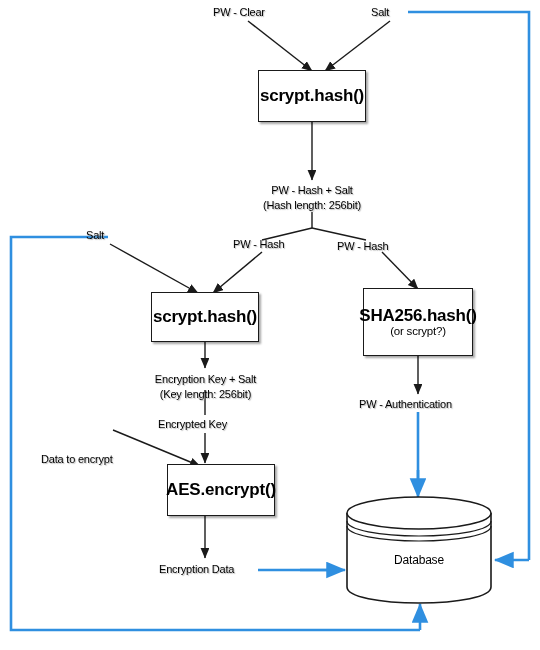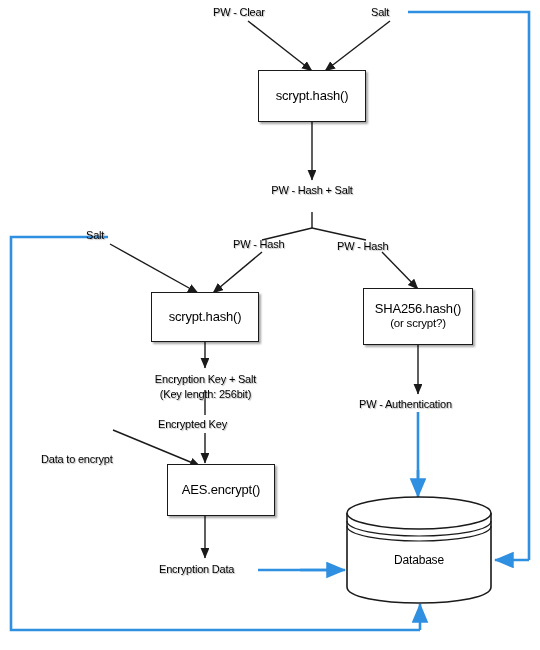--- a/index.html
+++ b/index.html
@@ -4,21 +4,21 @@
 <style>
   html,body{margin:0;padding:0;background:#ffffff;}
   body{width:540px;height:650px;position:relative;overflow:hidden;
        font-family:"Liberation Sans", sans-serif;color:#000;}
   #stage{position:absolute;left:0;top:0;width:540px;height:650px;}
   svg#wires{position:absolute;left:0;top:0;width:540px;height:650px;}
   .node{position:absolute;box-sizing:border-box;background:#ffffff;
         border:1.6px solid #1a1a1a;box-shadow:2px 2px 2px rgba(0,0,0,.35);
         display:flex;flex-direction:column;align-items:center;justify-content:center;
         text-align:center;line-height:1.15;}
-  .node .t1{font-size:13px;font-weight:normal;letter-spacing:-0.2px;}
+  .node .t1{font-size:17px;font-weight:bold;letter-spacing:-0.2px;}
   .node .t2{font-size:11.5px;font-weight:normal;letter-spacing:-0.2px;}
   .lbl{position:absolute;font-size:11px;white-space:nowrap;letter-spacing:-0.2px;
        color:#000;text-shadow:1px 1px 1px rgba(170,170,170,.75);}
   .lbl.ctr{text-align:center;}
   .dbwrap{position:absolute;}
   .dbwrap .dbtext{position:absolute;width:100%;text-align:center;top:58px;
         font-size:12px;letter-spacing:-0.2px;}
 </style>
 </head>
 <body>
@@ -71,21 +71,21 @@
   </svg>
 
   <div class="node" style="left:258px;top:70px;width:108px;height:52px;">
     <div class="t1">scrypt.hash()</div>
   </div>
 
   <div class="node" style="left:151px;top:292px;width:108px;height:50px;">
     <div class="t1">scrypt.hash()</div>
   </div>
 
-  <div class="node" style="left:363px;top:288px;width:110px;height:57px;">
+  <div class="node" style="left:363px;top:288px;width:110px;height:68px;">
     <div class="t1">SHA256.hash()</div>
     <div class="t2">(or scrypt?)</div>
   </div>
 
   <div class="node" style="left:151px;top:464px;width:108px;height:52px;margin-left:16px;">
     <div class="t1">AES.encrypt()</div>
   </div>
 
   <div class="dbwrap" style="left:345px;top:495px;width:148px;height:110px;">
     <svg viewBox="0 0 148 110" width="148" height="110">
@@ -94,20 +94,21 @@
       <path d="M2,26 C2,35 35,41 74,41 C113,41 146,35 146,26" fill="none" stroke="#1a1a1a" stroke-width="1.2"></path>
       <path d="M2,31 C2,40 35,46 74,46 C113,46 146,40 146,31" fill="none" stroke="#1a1a1a" stroke-width="1.2"></path>
     </svg>
     <div class="dbtext">Database</div>
   </div>
 
   <div class="lbl" style="left:213px;top:6px;">PW - Clear</div>
   <div class="lbl" style="left:371px;top:6px;">Salt</div>
 
   <div class="lbl ctr" style="left:247px;top:184px;width:130px;">PW - Hash + Salt</div>
+  <div class="lbl ctr" style="left:247px;top:199px;width:130px;">(Hash length: 256bit)</div>
 
   <div class="lbl" style="left:233px;top:238px;">PW - Hash</div>
   <div class="lbl" style="left:337px;top:240px;">PW - Hash</div>
 
   <div class="lbl" style="left:86px;top:229px;">Salt</div>
 
   <div class="lbl ctr" style="left:140px;top:373px;width:131px;">Encryption Key + Salt</div>
   <div class="lbl ctr" style="left:140px;top:388px;width:131px;">(Key length: 256bit)</div>
 
   <div class="lbl" style="left:158px;top:418px;">Encrypted Key</div>

